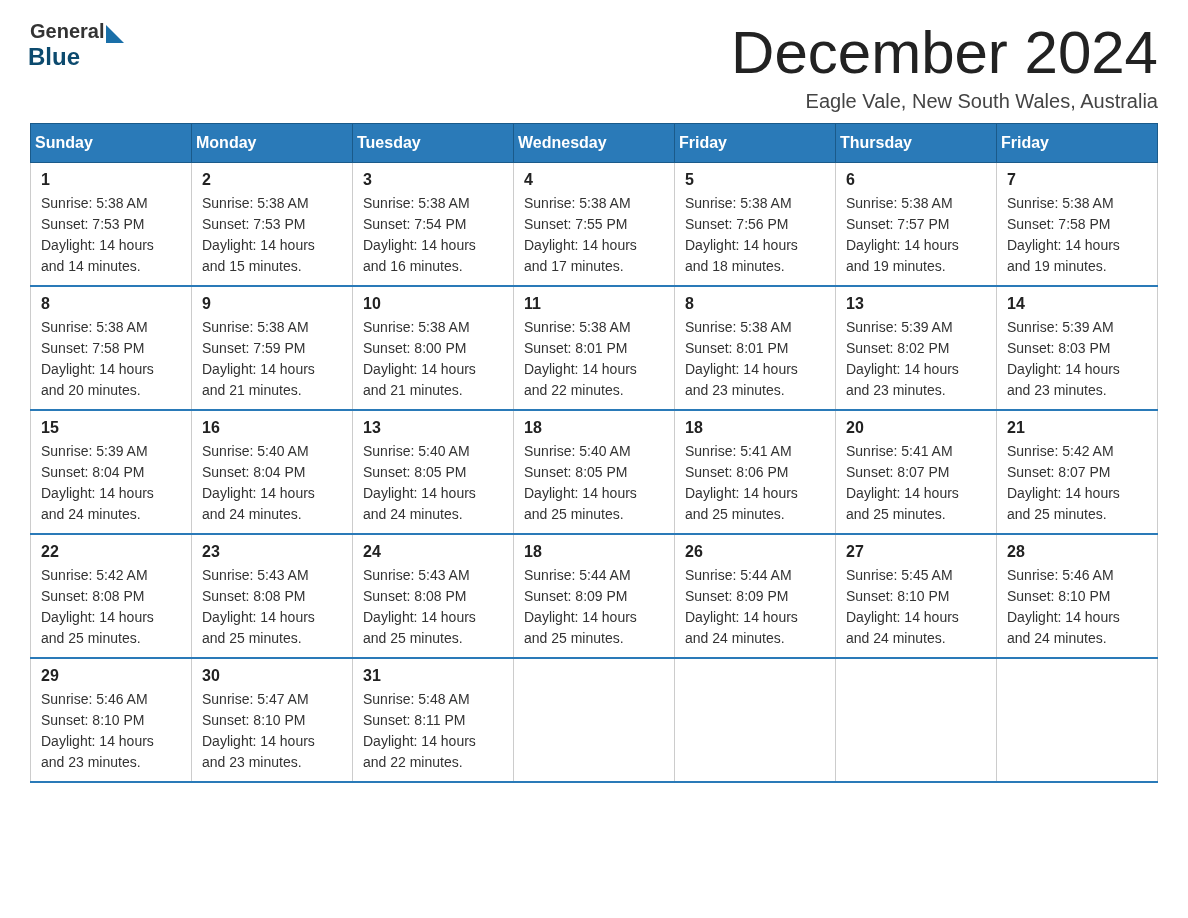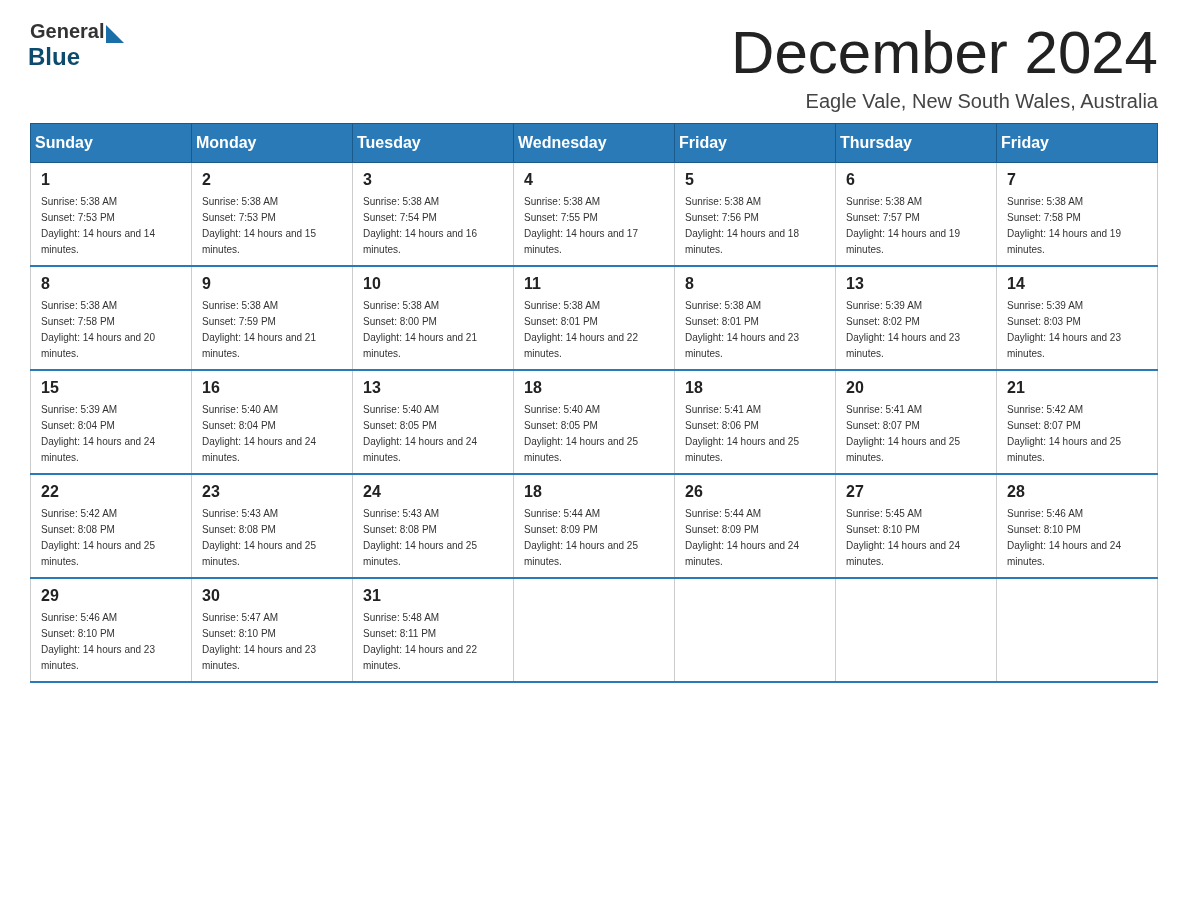--- a/index.html
+++ b/index.html
@@ -85,21 +85,21 @@
     .calendar tbody tr {
       border-bottom: 2px solid #2a7ab8;
     }
     .day-number {
       font-size: 16px;
       font-weight: bold;
       margin-bottom: 4px;
       display: block;
     }
     .day-info {
-      font-size: 10px;
+      font-size: 14px;
       line-height: 1.5;
       color: #333;
     }
     .empty-cell {
       background: #fff;
     }
   </style>
 </head>
 <body>
 

